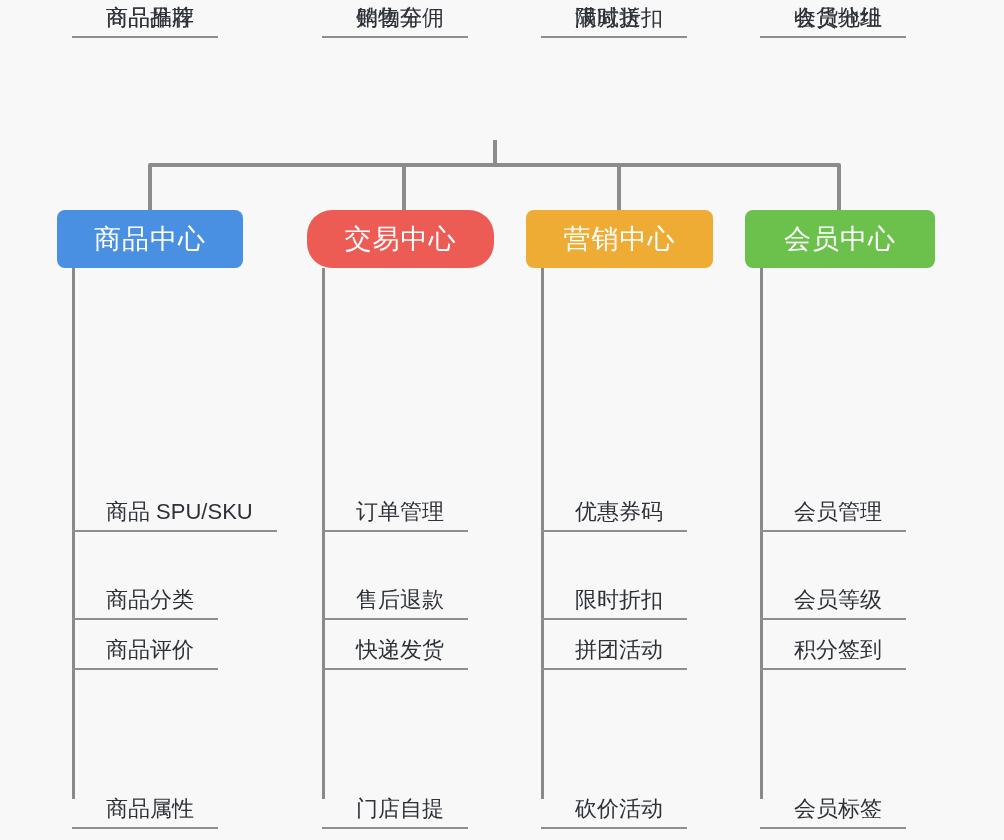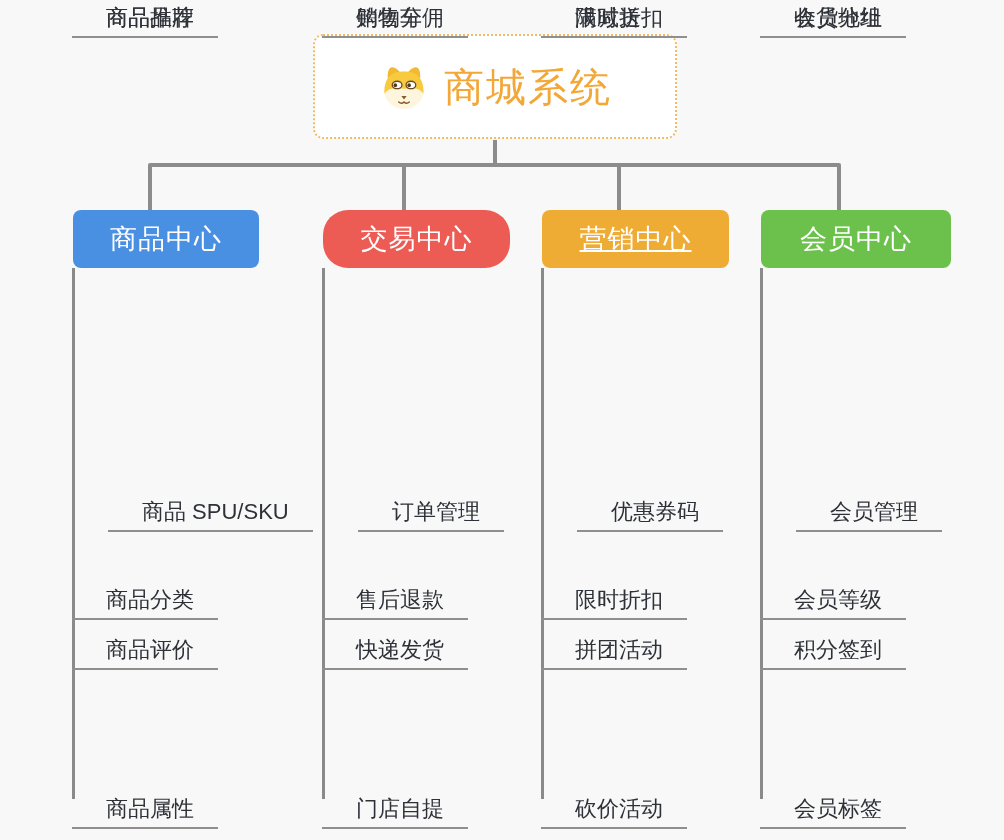--- a/index.html
+++ b/index.html
@@ -30,65 +30,49 @@
   .hbar{left:148px;top:163px;width:693px;height:4px;border-radius:2px;}
   .drop{top:165px;width:4px;height:45px;}
   .drop.d0{left:148px;} .drop.d1{left:402px;} .drop.d2{left:617px;} .drop.d3{left:837px;}
 
   
   .branch-header{
     position:absolute;top:210px;height:58px;border-radius:8px;
     display:flex;align-items:center;justify-content:center;
     color:#ffffff;font-size:27px;font-weight:500;letter-spacing:1px;
     cursor:pointer;
-    margin-left:16px;
   }
   .trunk{position:absolute;top:268px;width:3px;height:531px;background:#8a8a8a;}
 
   .b0{--bx:57px; --bw:186px; --tx:72px;}
   .b1{--bx:307px;--bw:187px; --tx:322px;}
   .b2{--bx:526px;--bw:187px; --tx:541px;}
   .b3{--bx:745px;--bw:190px; --tx:760px;}
 
   .branch .branch-header{left:var(--bx);width:var(--bw);}
   .branch .trunk{left:var(--tx);}
 
   .item{
     position:absolute;left:var(--tx);height:36px;line-height:36px;
     padding:0 24px 0 34px;border-bottom:2px solid #8f8f8f;
     font-size:22px;color:#2e3238;white-space:nowrap;cursor:pointer;
     box-sizing:content-box;
   }
   .branch .item:nth-of-type(1){top:317px;}
   .branch .item:nth-of-type(2){top:405px;}
-  .branch .item:nth-of-type(3){top:494px;margin-left:36px;}
+  .branch .item:nth-of-type(3){top:494px;}
   .branch .item:nth-of-type(4){top:582px;}
   .branch .item:nth-of-type(5){top:632px;}
   .branch .item:nth-of-type(6){top:791px;}
 </style>
 </head>
 <body>
 
 <div class="canvas">
 
-  <div class="root-node">
-    <svg class="root-icon" viewBox="0 0 64 58" aria-hidden="true">
-      <path d="M13 24 C10 10 14 3.5 18.5 4.8 C23 6 26.5 9 27.5 12.5 L16 24 Z" fill="#f2ba32"></path>
-      <path d="M51 24 C54 10 50 3.5 45.5 4.8 C41 6 37.5 9 36.5 12.5 L48 24 Z" fill="#f2ba32"></path>
-      <ellipse cx="32" cy="33" rx="24.5" ry="23" fill="#fdf5dd"></ellipse>
-      <path d="M8 37 C7.5 16 18 10 32 10 C46 10 56.5 16 56 37 C48 28.5 43.5 31 32 31 C20.5 31 16 28.5 8 37 Z" fill="#f8ca3e"></path>
-      <ellipse cx="23.5" cy="26.5" rx="6" ry="4.6" fill="#ffffff" stroke="#6b4a20" stroke-width="1.6"></ellipse>
-      <ellipse cx="21.3" cy="26.8" rx="2.2" ry="2.4" fill="#54391a"></ellipse>
-      <ellipse cx="40.5" cy="26.5" rx="6" ry="4.6" fill="#ffffff" stroke="#6b4a20" stroke-width="1.6"></ellipse>
-      <ellipse cx="38.3" cy="26.8" rx="2.2" ry="2.4" fill="#54391a"></ellipse>
-      <path d="M28.8 40.2 L35.2 40.2 L32 44.4 Z" fill="#8a5a2a"></path>
-      <path d="M25.5 47.5 Q28.8 50.6 32 47.5 Q35.2 50.6 38.5 47.5" stroke="#8a5a2a" fill="none" stroke-width="1.8" stroke-linecap="round"></path>
-    </svg>
-    <span class="root-title" style="color: rgb(242, 167, 55);">商城系统</span>
-  </div>
 
   <div class="line stem"></div>
   <div class="line hbar"></div>
   <div class="line drop d0"></div>
   <div class="line drop d1"></div>
   <div class="line drop d2"></div>
   <div class="line drop d3"></div>
 
   <div class="branch b0">
     <div class="branch-header" style="background-color: rgb(74, 144, 226);">商品中心</div>
@@ -106,21 +90,21 @@
     <div class="trunk"></div>
     <div class="item">订单管理</div>
     <div class="item">售后退款</div>
     <div class="item">快递发货</div>
     <div class="item">门店自提</div>
     <div class="item">购物车</div>
     <div class="item">销售分佣</div>
   </div>
 
   <div class="branch b2">
-    <div class="branch-header" style="background-color: rgb(239, 172, 52); text-decoration: underline;">营销中心</div>
+    <div class="branch-header" style="background-color: rgb(239, 172, 52);">营销中心</div>
     <div class="trunk"></div>
     <div class="item">优惠券码</div>
     <div class="item">限时折扣</div>
     <div class="item">拼团活动</div>
     <div class="item">砍价活动</div>
     <div class="item">限时折扣</div>
     <div class="item">满减送</div>
   </div>
 
   <div class="branch b3">

